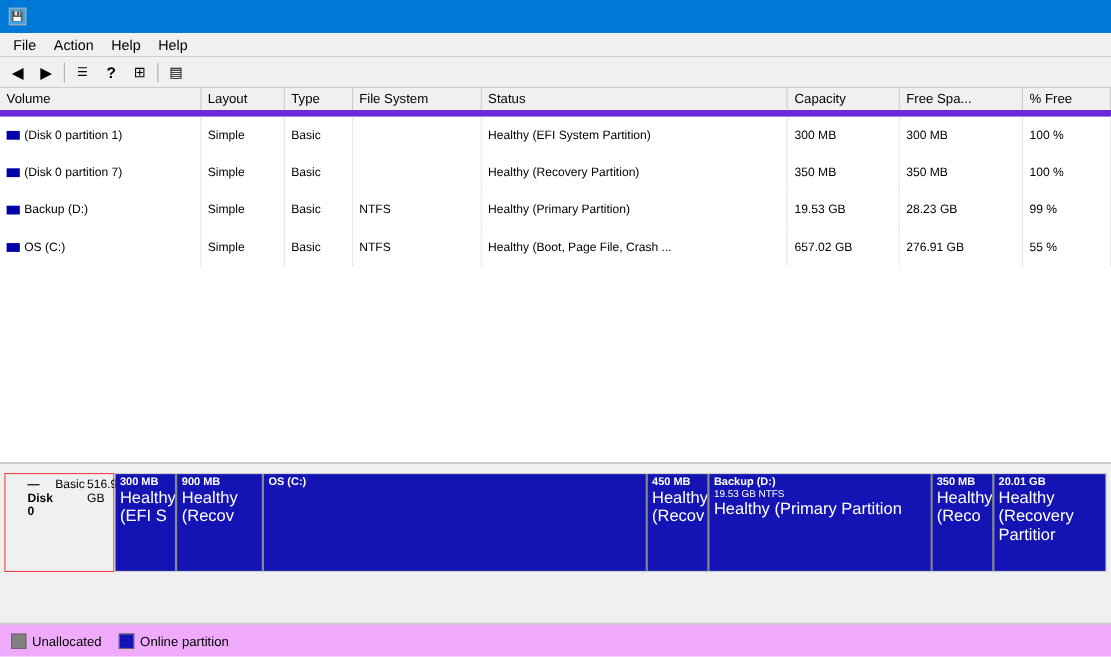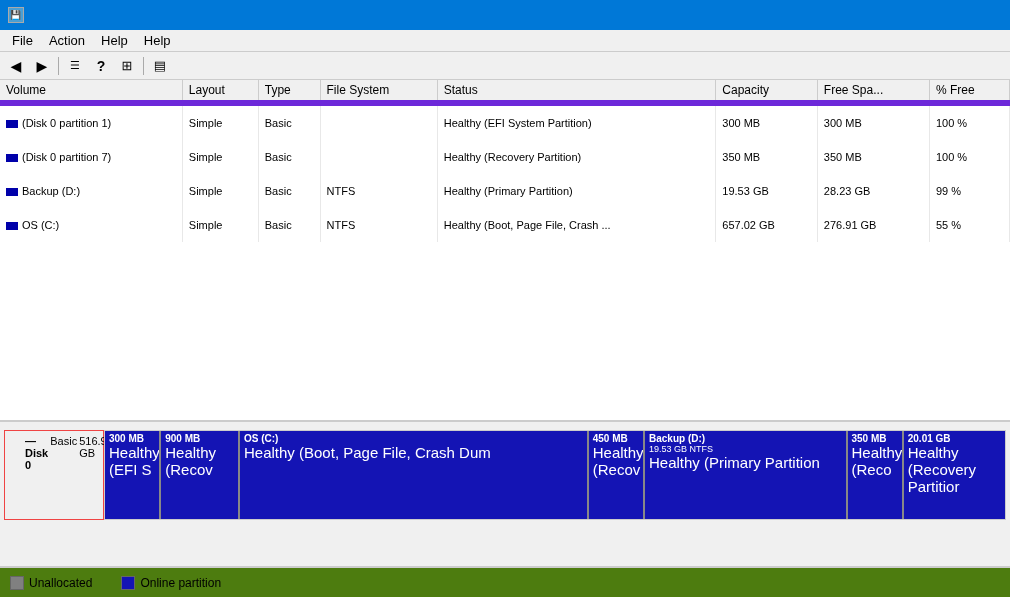--- a/index.html
+++ b/index.html
@@ -144,26 +144,26 @@
     .partition:last-child { border-right: none; }
     .partition.primary { background: #1414b4; color: white; }
     .partition-size { font-weight: bold; font-size: 10px; }
     .partition-label { font-weight: bold; font-size: 10px; }
     .partition-fs { font-size: 9px; }
     .partition-status { font-size: 15px; }
 
     
     .status-bar {
       height: 30px;
-      background: #4d7c0f;
+      background: #f0abfc;
       border-top: 1px solid #ccc;
       display: flex;
       align-items: center;
       padding: 0 10px;
-      gap: 29px;
+      gap: 16px;
       font-size: 12px;
     }
     .legend-item { display: flex; align-items: center; gap: 5px; }
     .legend-box { width: 14px; height: 14px; border: 1px solid #666; }
     .legend-box.unalloc { background: #808080; }
     .legend-box.primary { background: #1414b4; }
   </style>
 </head>
 <body>
 
@@ -270,21 +270,20 @@
       <div class="partition primary" style="width: 6.25%; flex-shrink: 0; flex-grow: 0;">
             <span class="partition-size">300 MB</span>
             <span class="partition-status">Healthy (EFI S</span>
           </div>
           <div class="partition primary" style="width: 8.75%; flex-shrink: 0; flex-grow: 0;">
             <span class="partition-size">900 MB</span>
             <span class="partition-status">Healthy (Recov</span>
           </div>
           <div class="partition primary" style="width: 38.75%; flex-shrink: 0; flex-grow: 0;">
             <span class="partition-label">OS (C:)</span>
-            <span class="partition-status">Healthy (Boot, Page File, Crash Dum</span>
           </div>
           <div class="partition primary" style="width: 6.25%; flex-shrink: 0; flex-grow: 0;">
             <span class="partition-size">450 MB</span>
             <span class="partition-status">Healthy (Recov</span>
           </div>
           <div class="partition primary" style="width: 22.5%; flex-shrink: 0; flex-grow: 0;">
             <span class="partition-label">Backup (D:)</span>
             <span class="partition-fs">19.53 GB NTFS</span>
             <span class="partition-status">Healthy (Primary Partition</span>
           </div>

